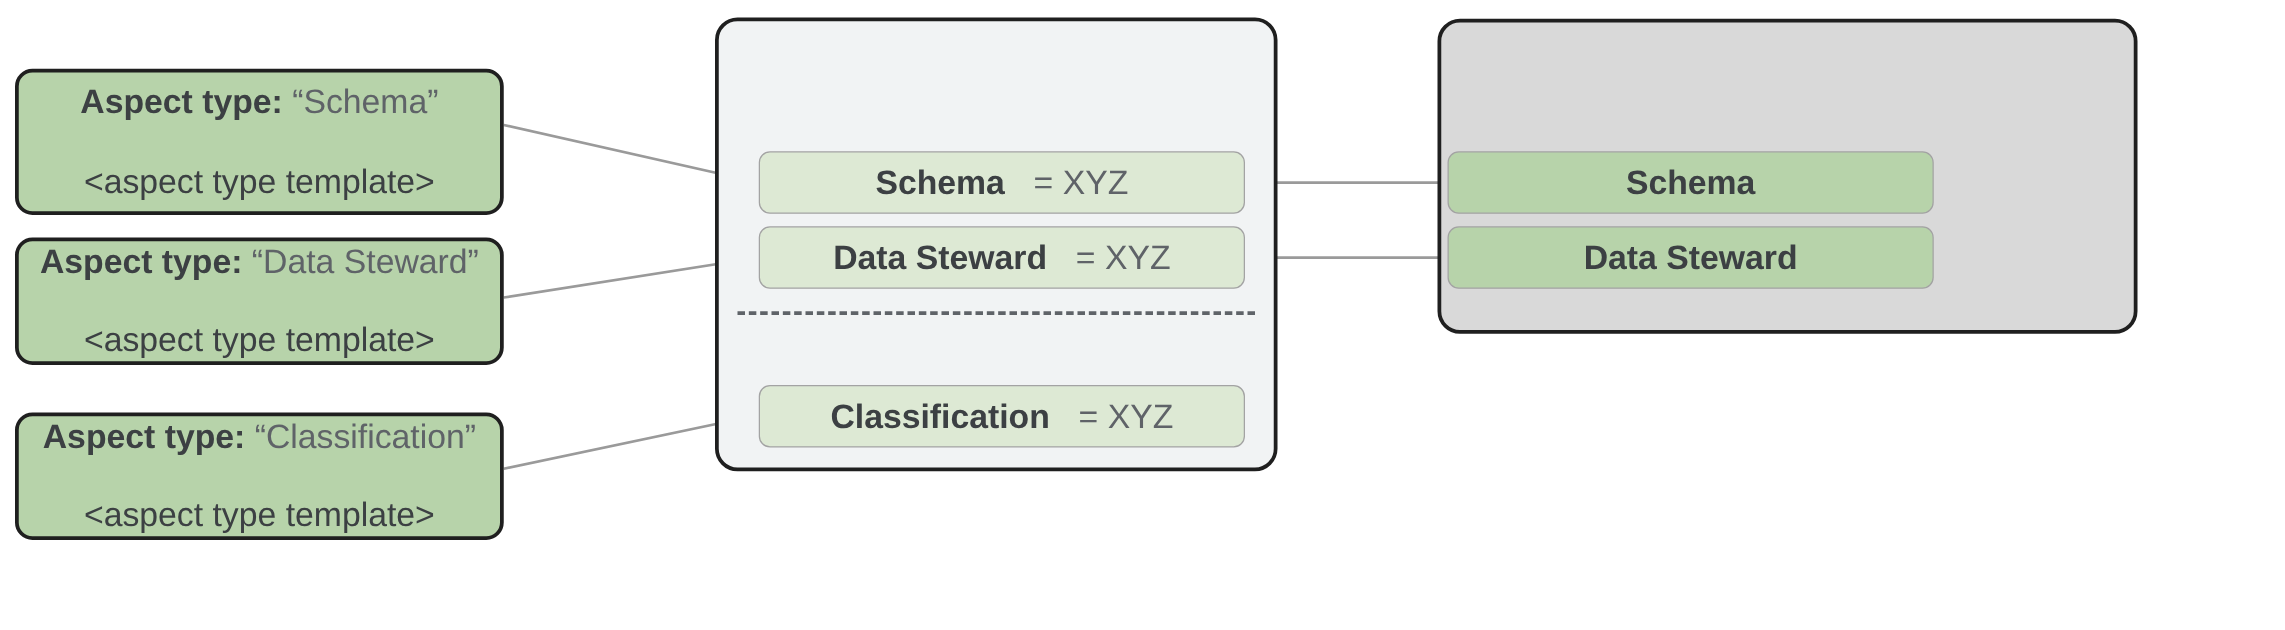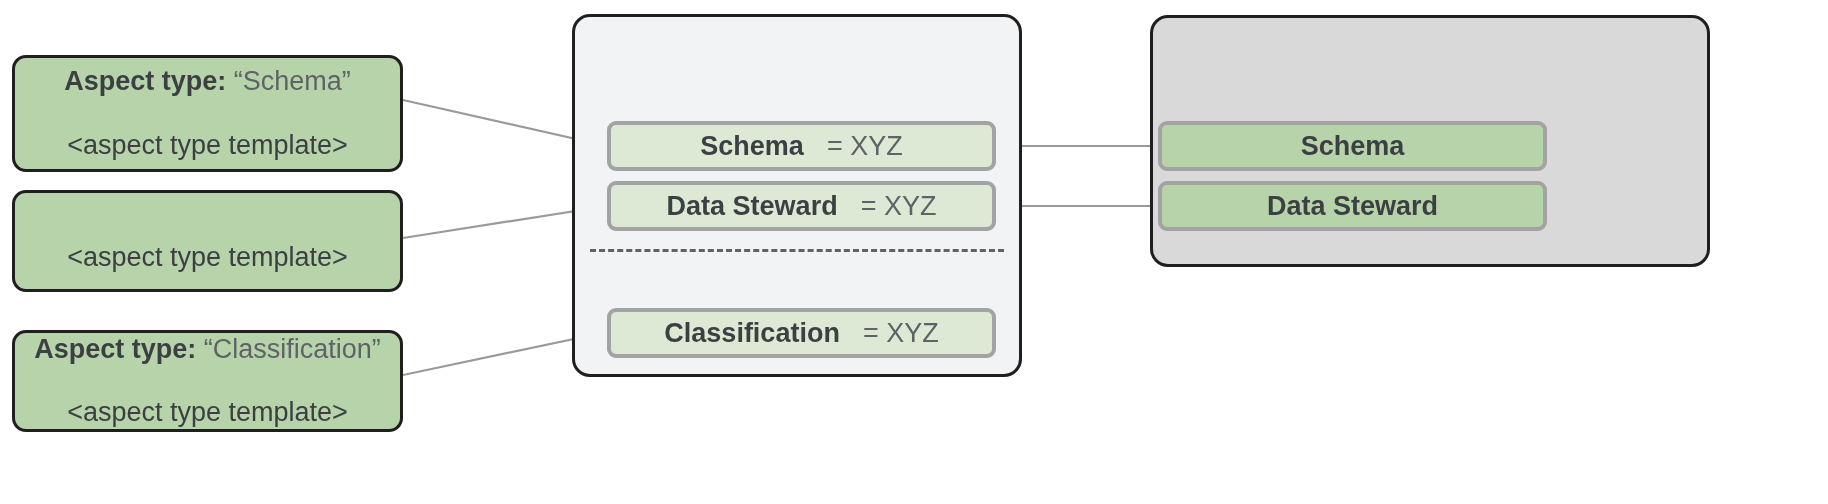--- a/index.html
+++ b/index.html
@@ -46,21 +46,21 @@
   .card-title .q{font-weight:400;color:#5f6368;}
 
   .section-label{
     position:absolute;
     font-size:27px;font-weight:400;color:#202124;white-space:nowrap;
   }
 
   
   .chip{
     position:absolute;box-sizing:border-box;
-    border:4px solid #a3a3a3;
+    border:1px solid #a3a3a3;
     border-radius:9px;
     display:flex;align-items:center;justify-content:center;
     white-space:nowrap;
     z-index:4;
   }
   .chip-light{background:#dde9d4;}
   .chip-solid{background:#b7d3aa;}
   .chip .nm{font-size:27px;font-weight:700;color:#3c4043;}
   .chip .eq{font-size:27px;font-weight:400;color:#5f6368;margin-left:23px;}
 
@@ -85,20 +85,24 @@
 
   <div class="node aspect-card" style="left:12px;top:55px;width:391px;height:117px;">
     <div class="line1">
       <b>Aspect type:</b>
       <span class="q">“Schema”</span>
     </div>
     <div class="line2">&lt;aspect type template&gt;</div>
   </div>
 
   <div class="node aspect-card" style="left:12px;top:190px;width:391px;height:102px;">
+    <div class="line1">
+      <b>Aspect type:</b>
+      <span class="q">“Data Steward”</span>
+    </div>
     <div class="line2">&lt;aspect type template&gt;</div>
   </div>
 
   <div class="node aspect-card" style="left:12px;top:330px;width:391px;height:102px;text-align:right;">
     <div class="line1">
       <b>Aspect type:</b>
       <span class="q">“Classification”</span>
     </div>
     <div class="line2">&lt;aspect type template&gt;</div>
   </div>

